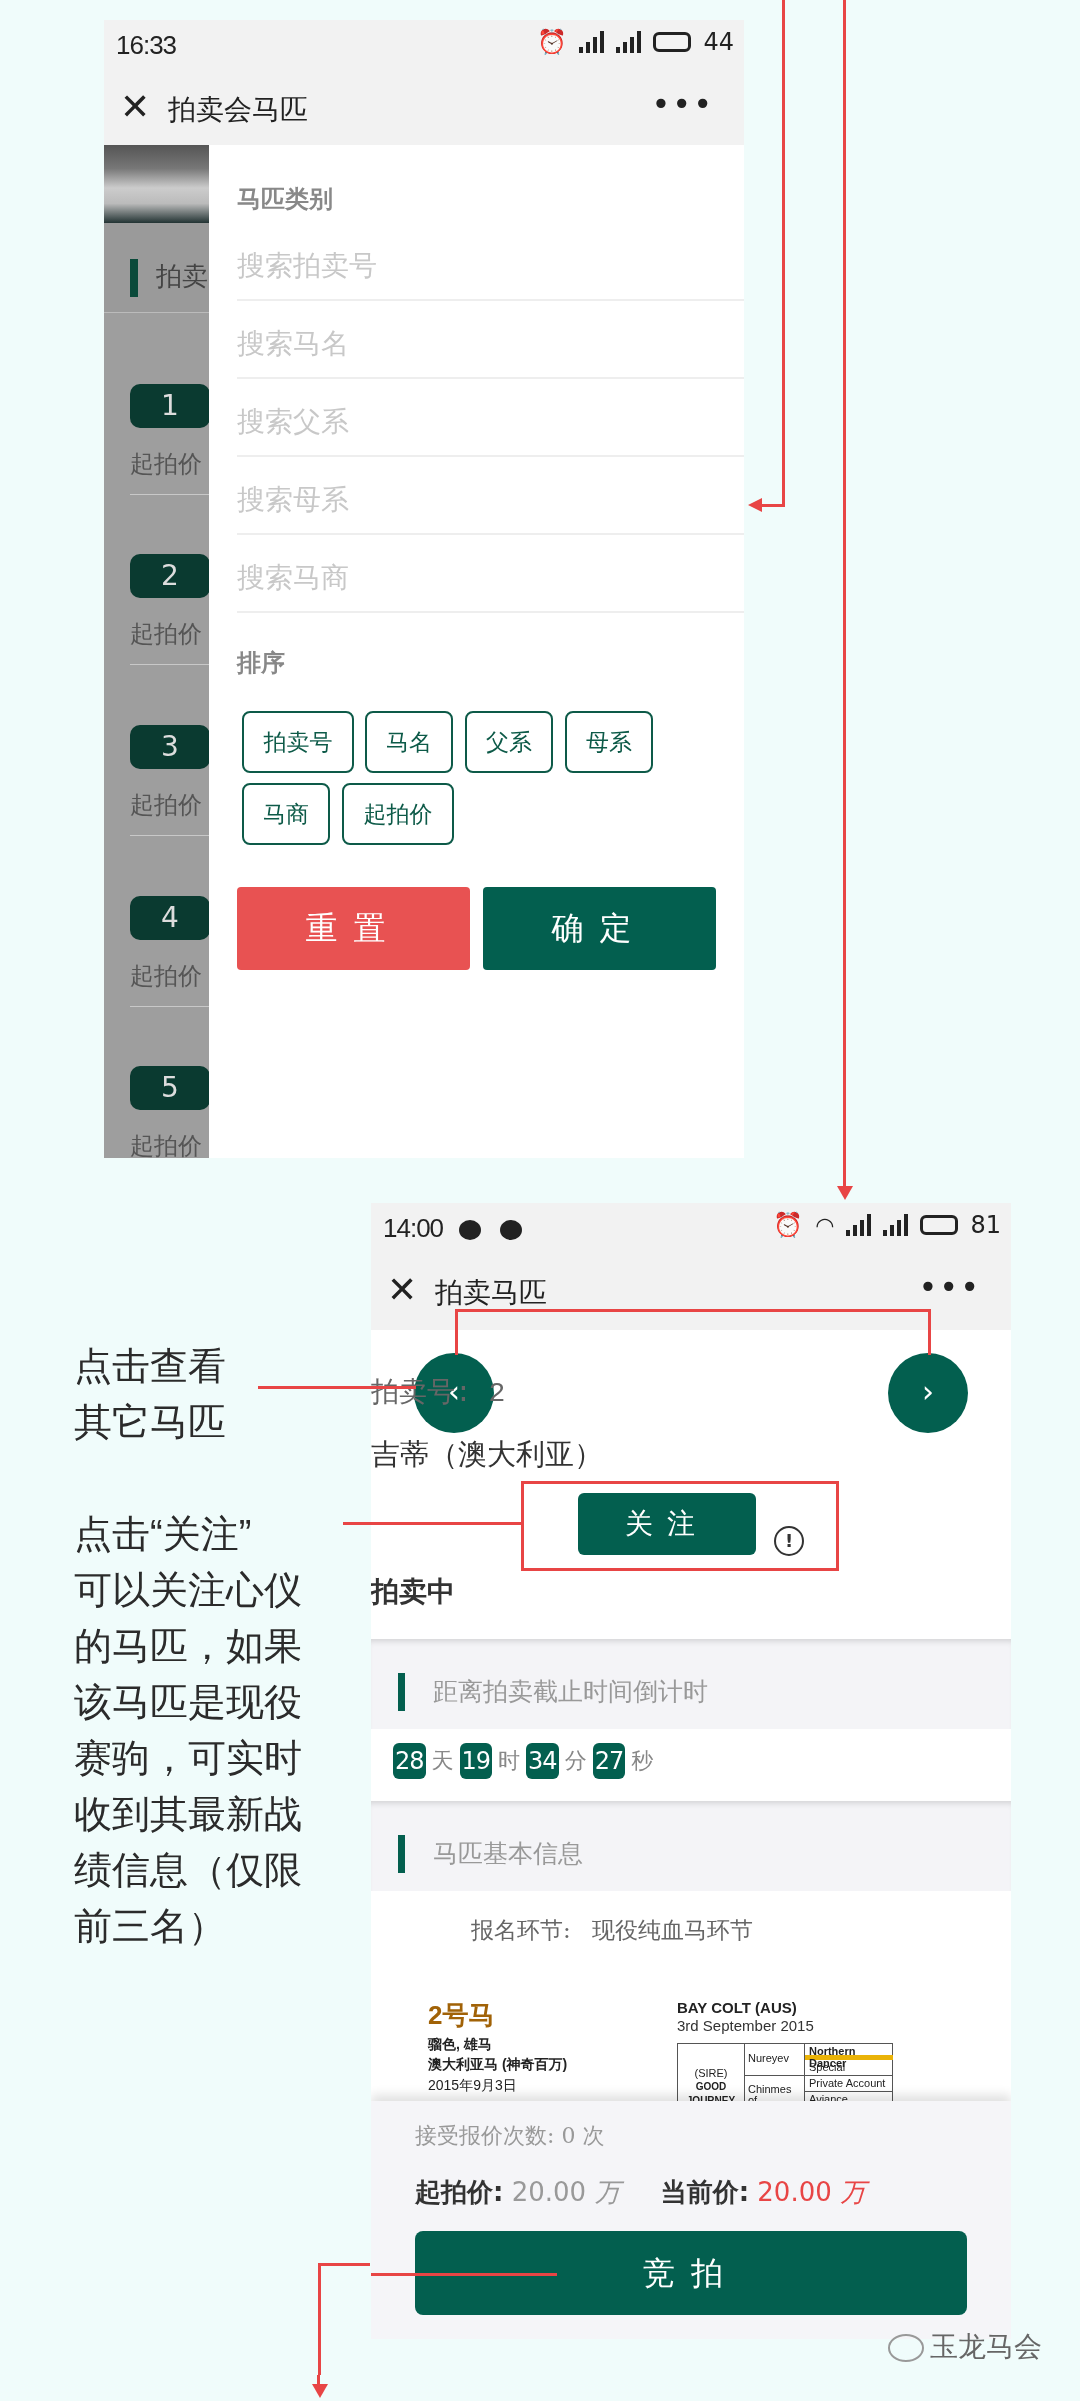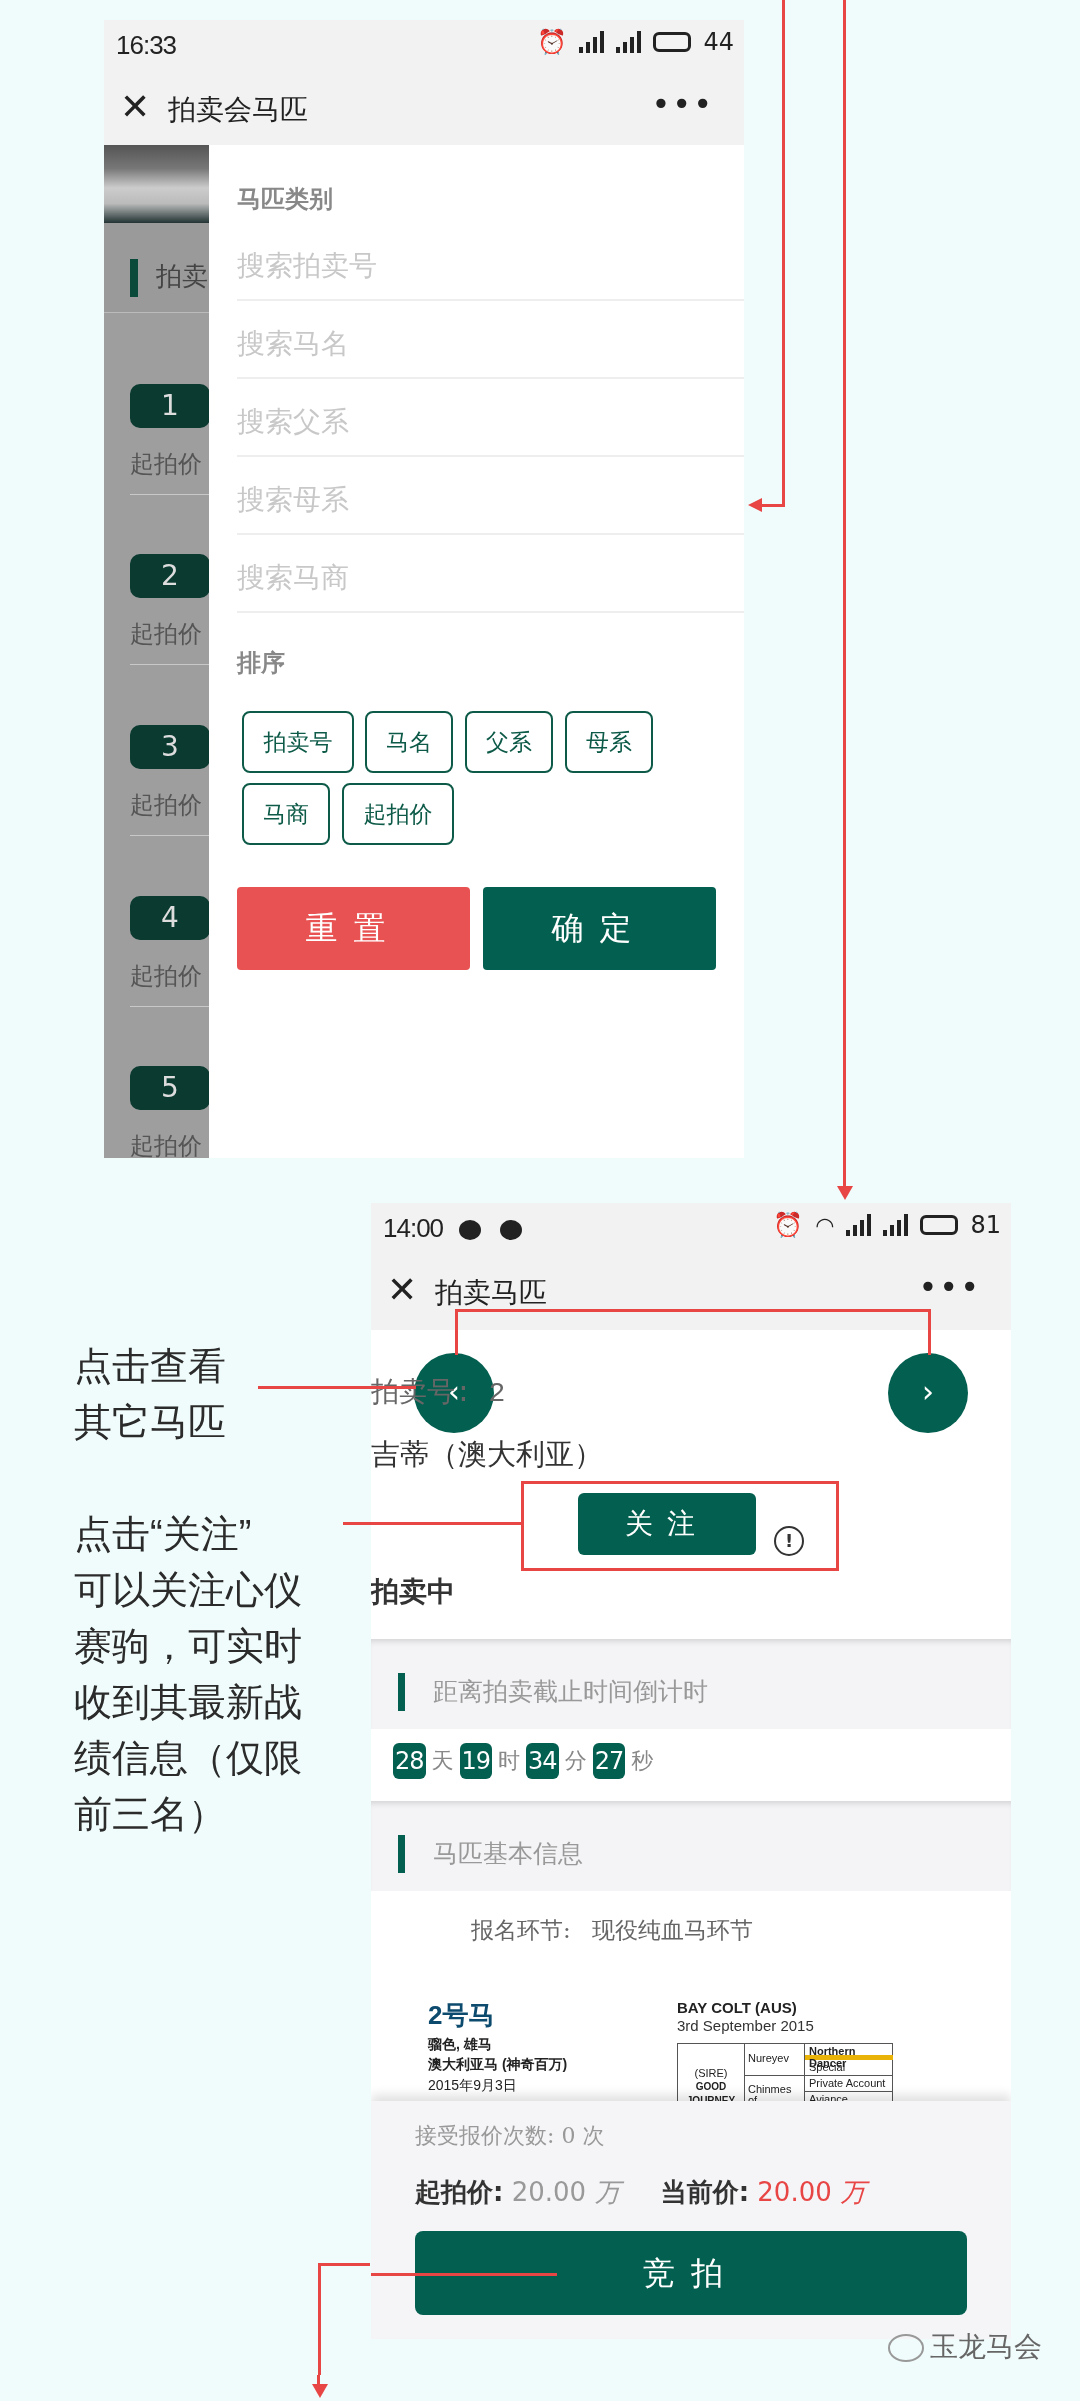--- a/index.html
+++ b/index.html
@@ -196,21 +196,21 @@
   <div class="sec-head" style="top:598px; box-shadow: inset 0 6px 6px -4px rgba(0,0,0,0.15)">
     <span class="bar"></span>
     <span class="txt">马匹基本信息</span>
   </div>
   <div class="abs" style="left:100px; top:712px; font-size:23px; color:#666; font-family:'DejaVu Serif',serif; white-space:nowrap">
     <span>报名环节:</span>
     <span style="margin-left:14px">现役纯血马环节</span>
   </div>
 
   <div class="abs" style="left:57px; top:795px; width:560px; height:110px; font-family:'Liberation Sans',sans-serif">
-    <div class="abs" style="left:0; top:0; font-size:26px; font-weight:bold; color:#0c4a6e">2号马</div>
+    <div class="abs" style="left:0; top:0; font-size:26px; font-weight:bold; color:#a16207">2号马</div>
     <div class="abs" style="left:0; top:38px; font-size:14px; font-weight:bold; color:#222">骝色, 雄马</div>
     <div class="abs" style="left:0; top:58px; font-size:14px; font-weight:bold; color:#222">澳大利亚马 (神奇百万)</div>
     <div class="abs" style="left:0; top:79px; font-size:14px; color:#222">2015年9月3日</div>
     <div class="abs" style="left:249px; top:1px; font-size:15px; font-weight:bold; color:#222">BAY COLT (AUS)</div>
     <div class="abs" style="left:249px; top:19px; font-size:15px; color:#333">3rd September 2015</div>
     <div class="abs" style="left:249px; top:45px; width:216px; height:70px; border:1px solid #555; font-size:11px; color:#222">
       <div class="abs" style="left:0; top:0; width:67px; height:70px; border-right:1px solid #555; text-align:center; padding-top:22px; line-height:14px">
         <div>(SIRE)</div>
         <div style="font-weight:bold; font-size:10px">GOOD JOURNEY</div>
         <div>(USA)</div>
@@ -252,20 +252,22 @@
 <div class="abs red" style="left:318px; top:2263px; width:52px; height:3px"></div>
 <div class="abs" style="left:312px; top:2384px; width:0; height:0; border-left:8px solid transparent; border-right:8px solid transparent; border-top:14px solid #e84545"></div>
 
 <div class="note" style="left:74px; top:1338px">
   <div>点击查看</div>
   <div>其它马匹</div>
 </div>
 <div class="note" style="left:74px; top:1506px">
   <div>点击“关注”</div>
   <div>可以关注心仪</div>
+  <div>的马匹，如果</div>
+  <div>该马匹是现役</div>
   <div>赛驹，可实时</div>
   <div>收到其最新战</div>
   <div>绩信息（仅限</div>
   <div>前三名）</div>
 </div>
 
 <div class="abs" style="left:888px; top:2328px; font-size:28px; color:#666; white-space:nowrap">
   <span style="display:inline-block; width:36px; height:28px; border:2px solid #999; border-radius:50%; vertical-align:middle; margin-right:6px"></span><span>玉龙马会</span>
 </div>
 

